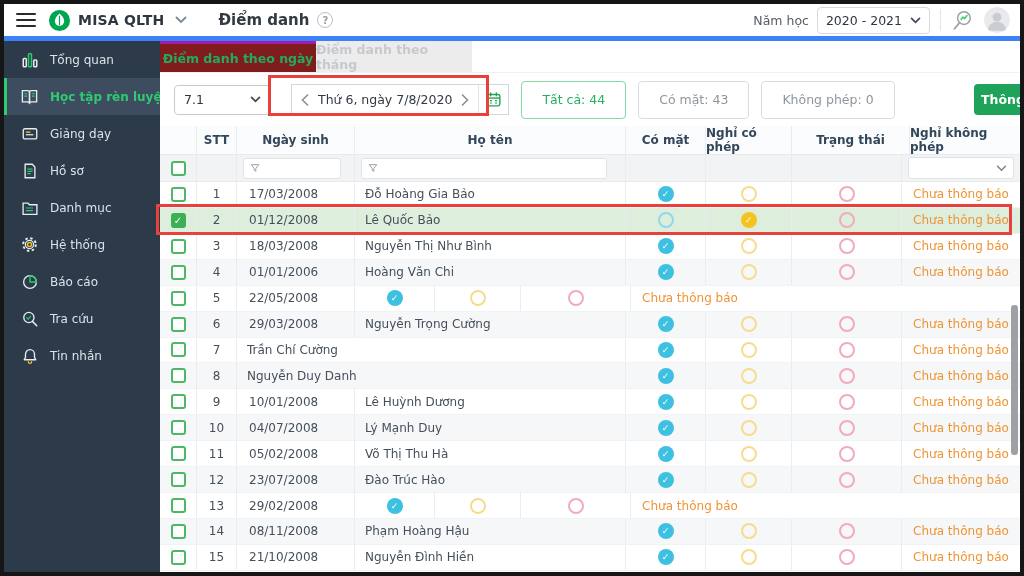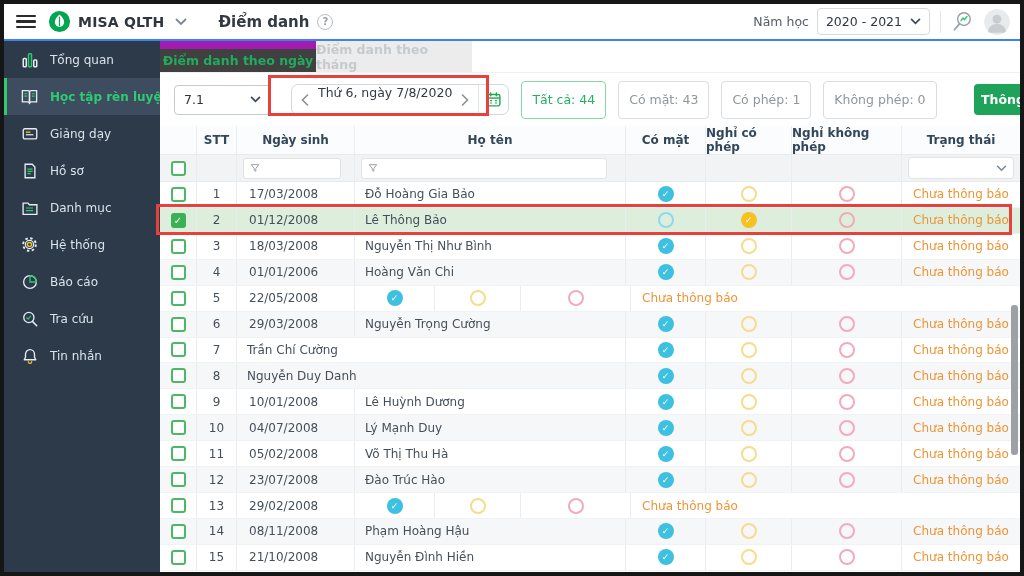--- a/index.html
+++ b/index.html
@@ -1,21 +1,21 @@
 <!DOCTYPE html>
 <html><head>
 <meta charset="utf-8">
 <style>
   html,body{margin:0;padding:0;background:#333;}
   *{box-sizing:border-box;font-family:"DejaVu Sans","Liberation Sans",sans-serif;}
   .stage{position:relative;width:1024px;height:576px;background:#161616;overflow:hidden;}
   .app{position:absolute;left:4px;top:4px;width:1016px;height:568px;background:#fff;overflow:hidden;}
 
   
-  .tophdr{position:absolute;left:0;top:0;width:1016px;height:37px;background:#fff;border-bottom:2px solid #3b82f6;display:flex;align-items:center;}
+  .tophdr{position:absolute;left:0;top:0;width:1016px;height:37px;background:#fff;border-bottom:5px solid #3b82f6;display:flex;align-items:center;}
   .burger{width:20px;height:14px;display:flex;flex-direction:column;justify-content:space-between;margin-left:12px;cursor:pointer;}
   .burger div{height:2.4px;background:#2b2b2b;border-radius:1px;}
   .logo{width:23px;height:23px;margin-left:12px;}
   .brand{font-size:14px;font-weight:bold;color:#2f3640;margin-left:7px;letter-spacing:.2px;}
   .hdr-chev{margin-left:10px;display:flex;align-items:center;}
   .page-title{font-size:15px;font-weight:bold;color:#333a42;margin-left:32px;}
   .help{width:16px;height:16px;border:1.4px solid #b9bec4;border-radius:50%;color:#9aa0a6;font-size:10px;font-weight:bold;display:flex;align-items:center;justify-content:center;margin-left:8px;cursor:pointer;}
   .hdr-right{margin-left:auto;display:flex;align-items:center;margin-right:10px;}
   .year-label{font-size:12.5px;color:#555c64;margin-right:8px;}
   .year-select{height:27px;min-width:92px;border:1px solid #d7dadd;border-radius:4px;display:flex;align-items:center;padding:0 8px;font-size:12.5px;color:#2f3640;cursor:pointer;}
@@ -30,31 +30,31 @@
   .side-item .icn{width:19px;height:19px;display:flex;align-items:center;justify-content:center;}
   .side-item .lbl{font-size:12px;color:#dbe3ea;margin-left:11px;white-space:nowrap;}
   .side-item.active{background:#3d4d5f;border-left:3px solid #2ecb71;}
   .side-item.active .lbl{color:#2ecb71;font-weight:bold;}
 
   
   .content{position:absolute;left:156px;top:37px;width:860px;height:531px;background:#fff;}
 
   .tabbar{height:32px;display:flex;border-bottom:1px solid #eef0f2;}
   .tab{width:156px;display:flex;align-items:center;justify-content:center;font-size:12.5px;cursor:pointer;}
-  .tab.active{background:#404040;border-top:8px solid #a21caf;color:#21ab5e;font-weight:bold;}
+  .tab.active{background:#7f1d1d;border-top:3px solid #a21caf;color:#21ab5e;font-weight:bold;}
   .tab.inactive{background:#ececec;color:#c6cacd;font-weight:bold;}
 
   .filterbar{position:relative;height:53px;display:flex;align-items:center;background:#fff;}
   .class-select{margin-left:14px;width:97px;height:30px;border:1px solid #c3ccc9;border-radius:4px;display:flex;align-items:center;padding:0 9px;font-size:12.5px;color:#333;cursor:pointer;}
   .class-select svg{margin-left:auto;}
-  .datenav{margin-left:20px;height:31px;border:1px solid #d4d8dc;border-radius:7px;display:flex;background:#fff;}
+  .datenav{margin-left:20px;height:31px;border:1px solid #d4d8dc;border-radius:0;display:flex;align-items:center;background:#fff;}
   .datenav .nbtn{width:26px;height:100%;display:flex;align-items:center;justify-content:center;cursor:pointer;}
   .datenav .dtxt{font-size:12.5px;color:#333a42;min-width:128px;text-align:center;cursor:pointer;}
   .datenav .cal{width:30px;height:100%;display:flex;align-items:center;justify-content:center;border-left:1px solid #e2e5e8;cursor:pointer;}
-  .chip{height:38px;border-radius:4px;display:flex;align-items:center;padding:0 10px;font-size:12.5px;margin-left:12px;cursor:pointer;white-space:nowrap;}
+  .chip{height:38px;border-radius:4px;display:flex;align-items:center;padding:0 20px;font-size:12.5px;margin-left:12px;cursor:pointer;white-space:nowrap;}
   .chip.green{border:1px solid #82d8a8;color:#27b061;}
   .chip.gray{border:1px solid #dadde0;color:#8f969c;}
   .notify-btn{position:absolute;left:814px;top:11px;width:100px;height:31px;background:#1fa25a;border:none;border-radius:4px;color:#fff;font-size:12.5px;font-weight:bold;text-align:left;padding-left:7px;cursor:pointer;}
 
   
   .table{position:absolute;left:0;top:85px;width:860px;height:446px;}
   .trow{display:flex;width:860px;}
   .cell{display:flex;align-items:center;justify-content:center;border-right:1px solid #eaedef;overflow:hidden;}
   .cell:last-child{border-right:none;}
   .col-check{width:37px;}
@@ -267,35 +267,34 @@
           <svg width="17" height="17" viewBox="0 0 24 24">
             <rect x="3" y="5" width="18" height="16" rx="2.5" fill="none" stroke="#21a757" stroke-width="2"></rect>
             <path d="M3 10h18" stroke="#21a757" stroke-width="2"></path>
             <path d="M8 2.8v4M16 2.8v4" stroke="#21a757" stroke-width="2" stroke-linecap="round"></path>
             <path d="M7 13.5h3M14 13.5h3M7 17h3M14 17h3" stroke="#21a757" stroke-width="1.6"></path>
           </svg>
         </span>
       </div>
       <div class="chip green">Tất cả: 44</div>
       <div class="chip gray">Có mặt: 43</div>
-      <div class="chip gray">Có phép: 1</div>
       <div class="chip gray">Không phép: 0</div>
       <button class="notify-btn">Thông</button>
     </div>
 
     <div class="table">
       <div class="trow thead">
         <div class="cell col-check"></div>
         <div class="cell col-stt">STT</div>
         <div class="cell col-dob" style="justify-content:center;padding-left:0;">Ngày sinh</div>
         <div class="cell col-name" style="justify-content:center;padding-left:0;">Họ tên</div>
         <div class="cell col-present">Có mặt</div>
         <div class="cell col-excused">Nghỉ có phép</div>
+        <div class="cell col-status">Trạng thái</div>
         <div class="cell col-unexcused">Nghỉ không phép</div>
-        <div class="cell col-status">Trạng thái</div>
       </div>
 
       <div class="trow tfilter">
         <div class="cell col-check">
               <span class="cbx"></span>
             </div>
         <div class="cell col-stt"></div>
         <div class="cell col-dob" style="padding-left:6px;">
           <div class="flt-input dob">
             <svg width="10" height="10" viewBox="0 0 12 12">
@@ -342,21 +341,21 @@
     <div class="cell col-status">
                 <span class="status-txt">Chưa thông báo</span>
               </div>
   </div>
             <div class="trow selected">
     <div class="cell col-check">
                 <span class="cbx checked">✓</span>
               </div>
     <div class="cell col-stt">2</div>
     <div class="cell col-dob">01/12/2008</div>
-    <div class="cell col-name">Lê Thông Bảo</div>
+    <div class="cell col-name">Lê Quốc Bảo</div>
     <div class="cell col-present">
                 <span class="radio present-off"></span>
               </div>
     <div class="cell col-excused">
                 <span class="radio excused-on">✓</span>
               </div>
     <div class="cell col-unexcused">
                 <span class="radio unexcused-off"></span>
               </div>
     <div class="cell col-status">

